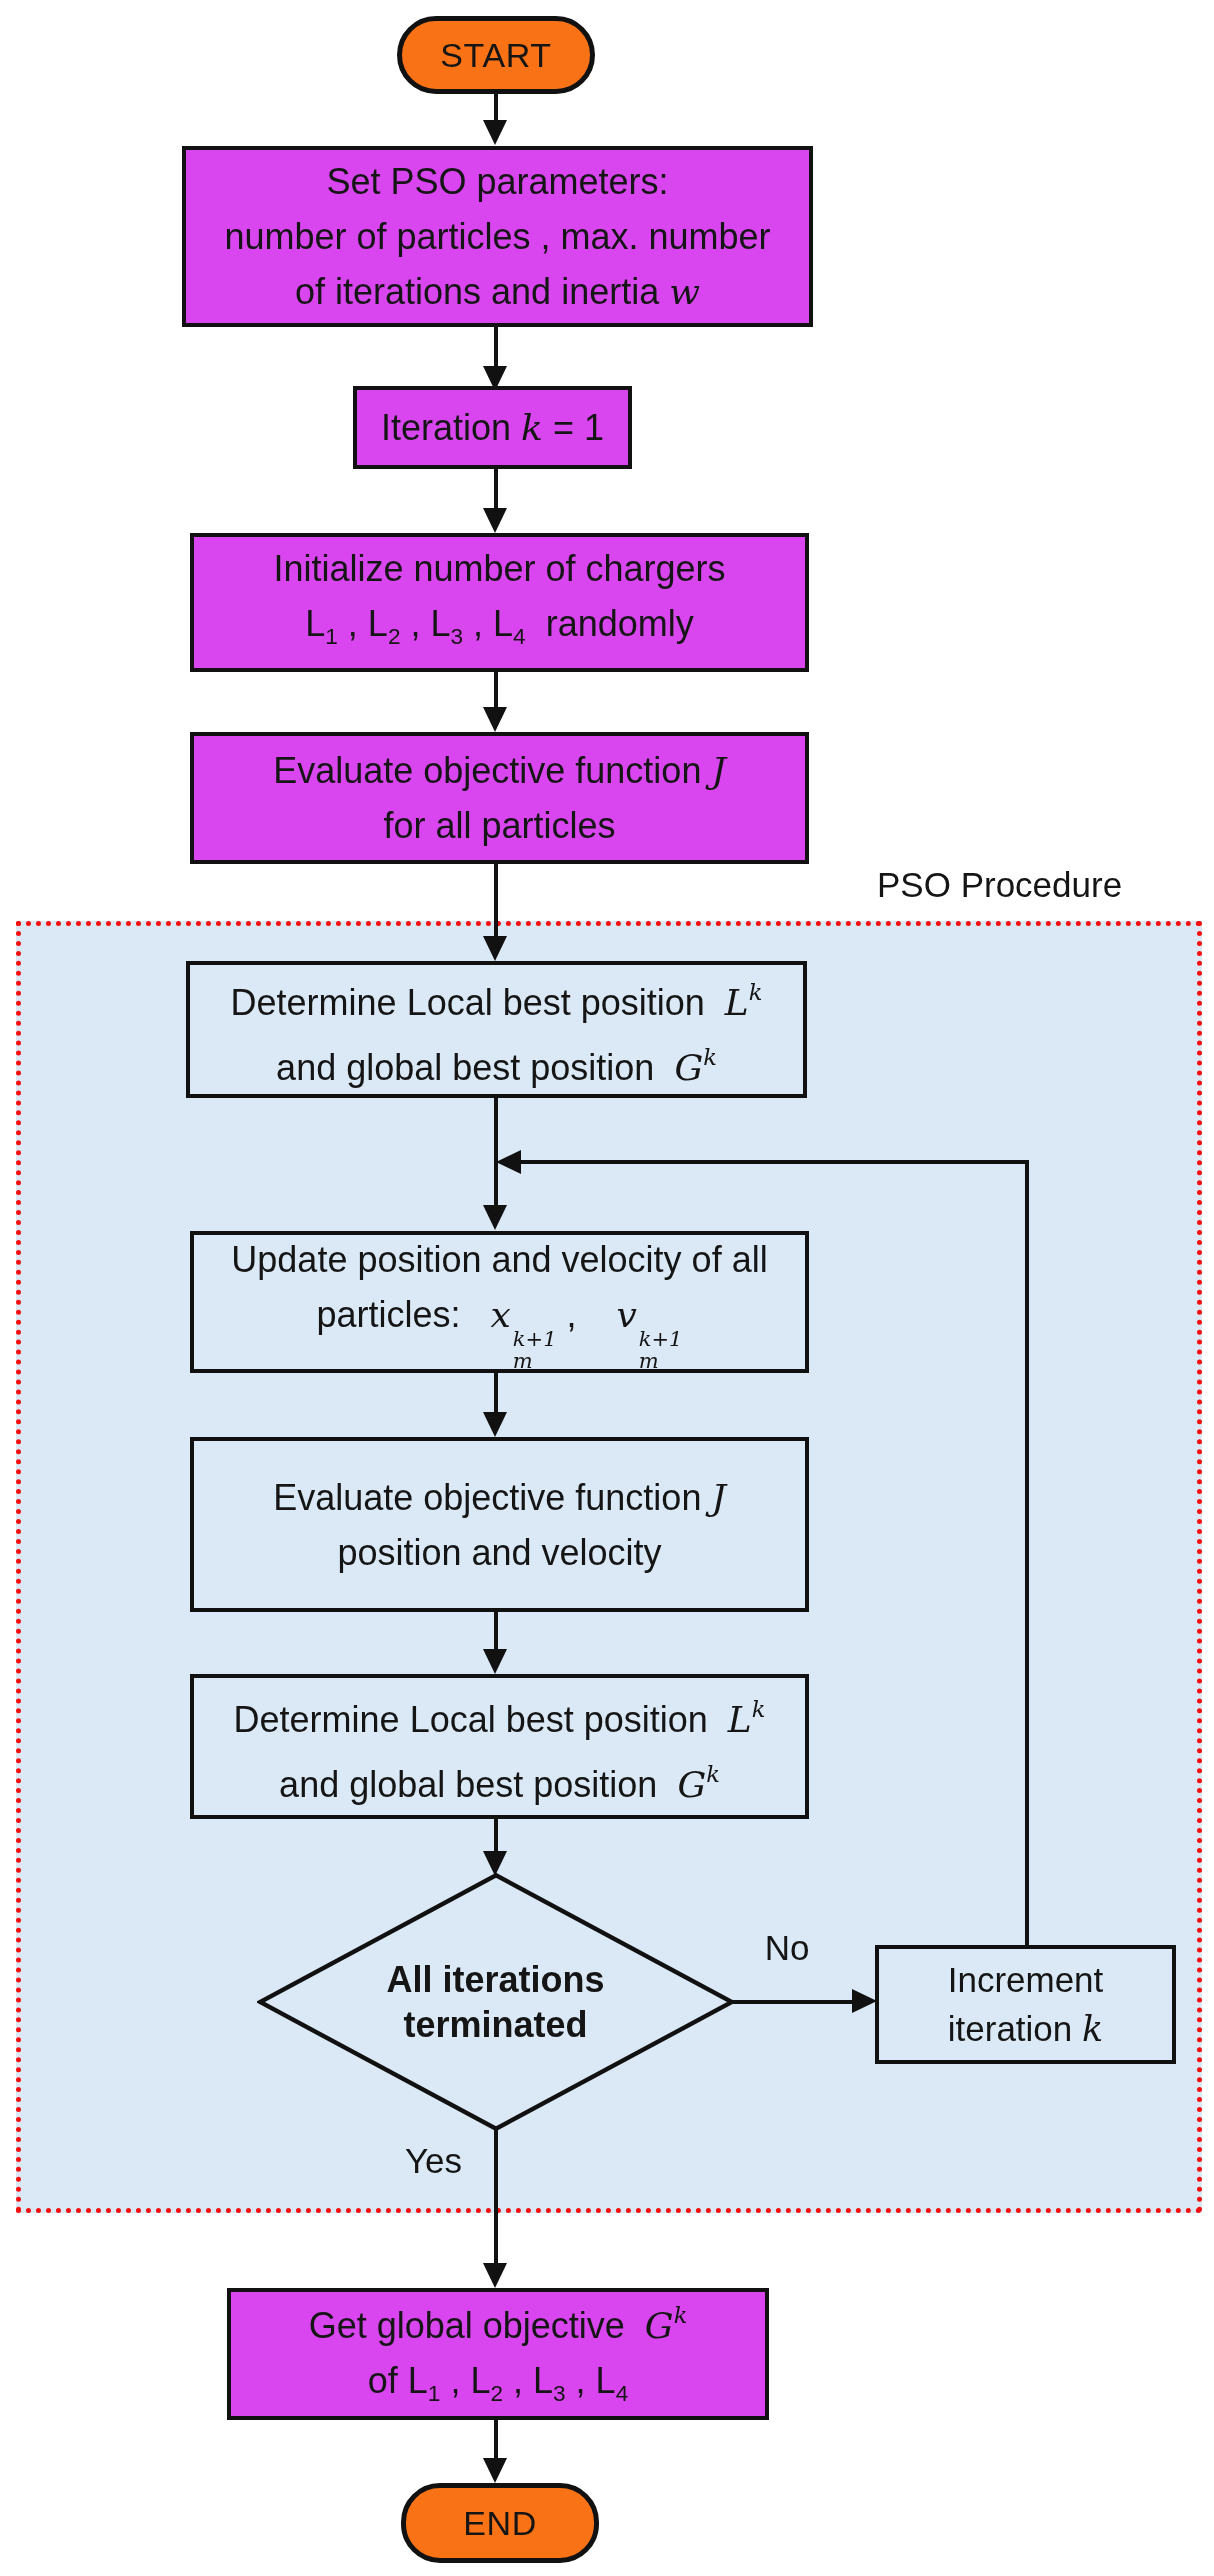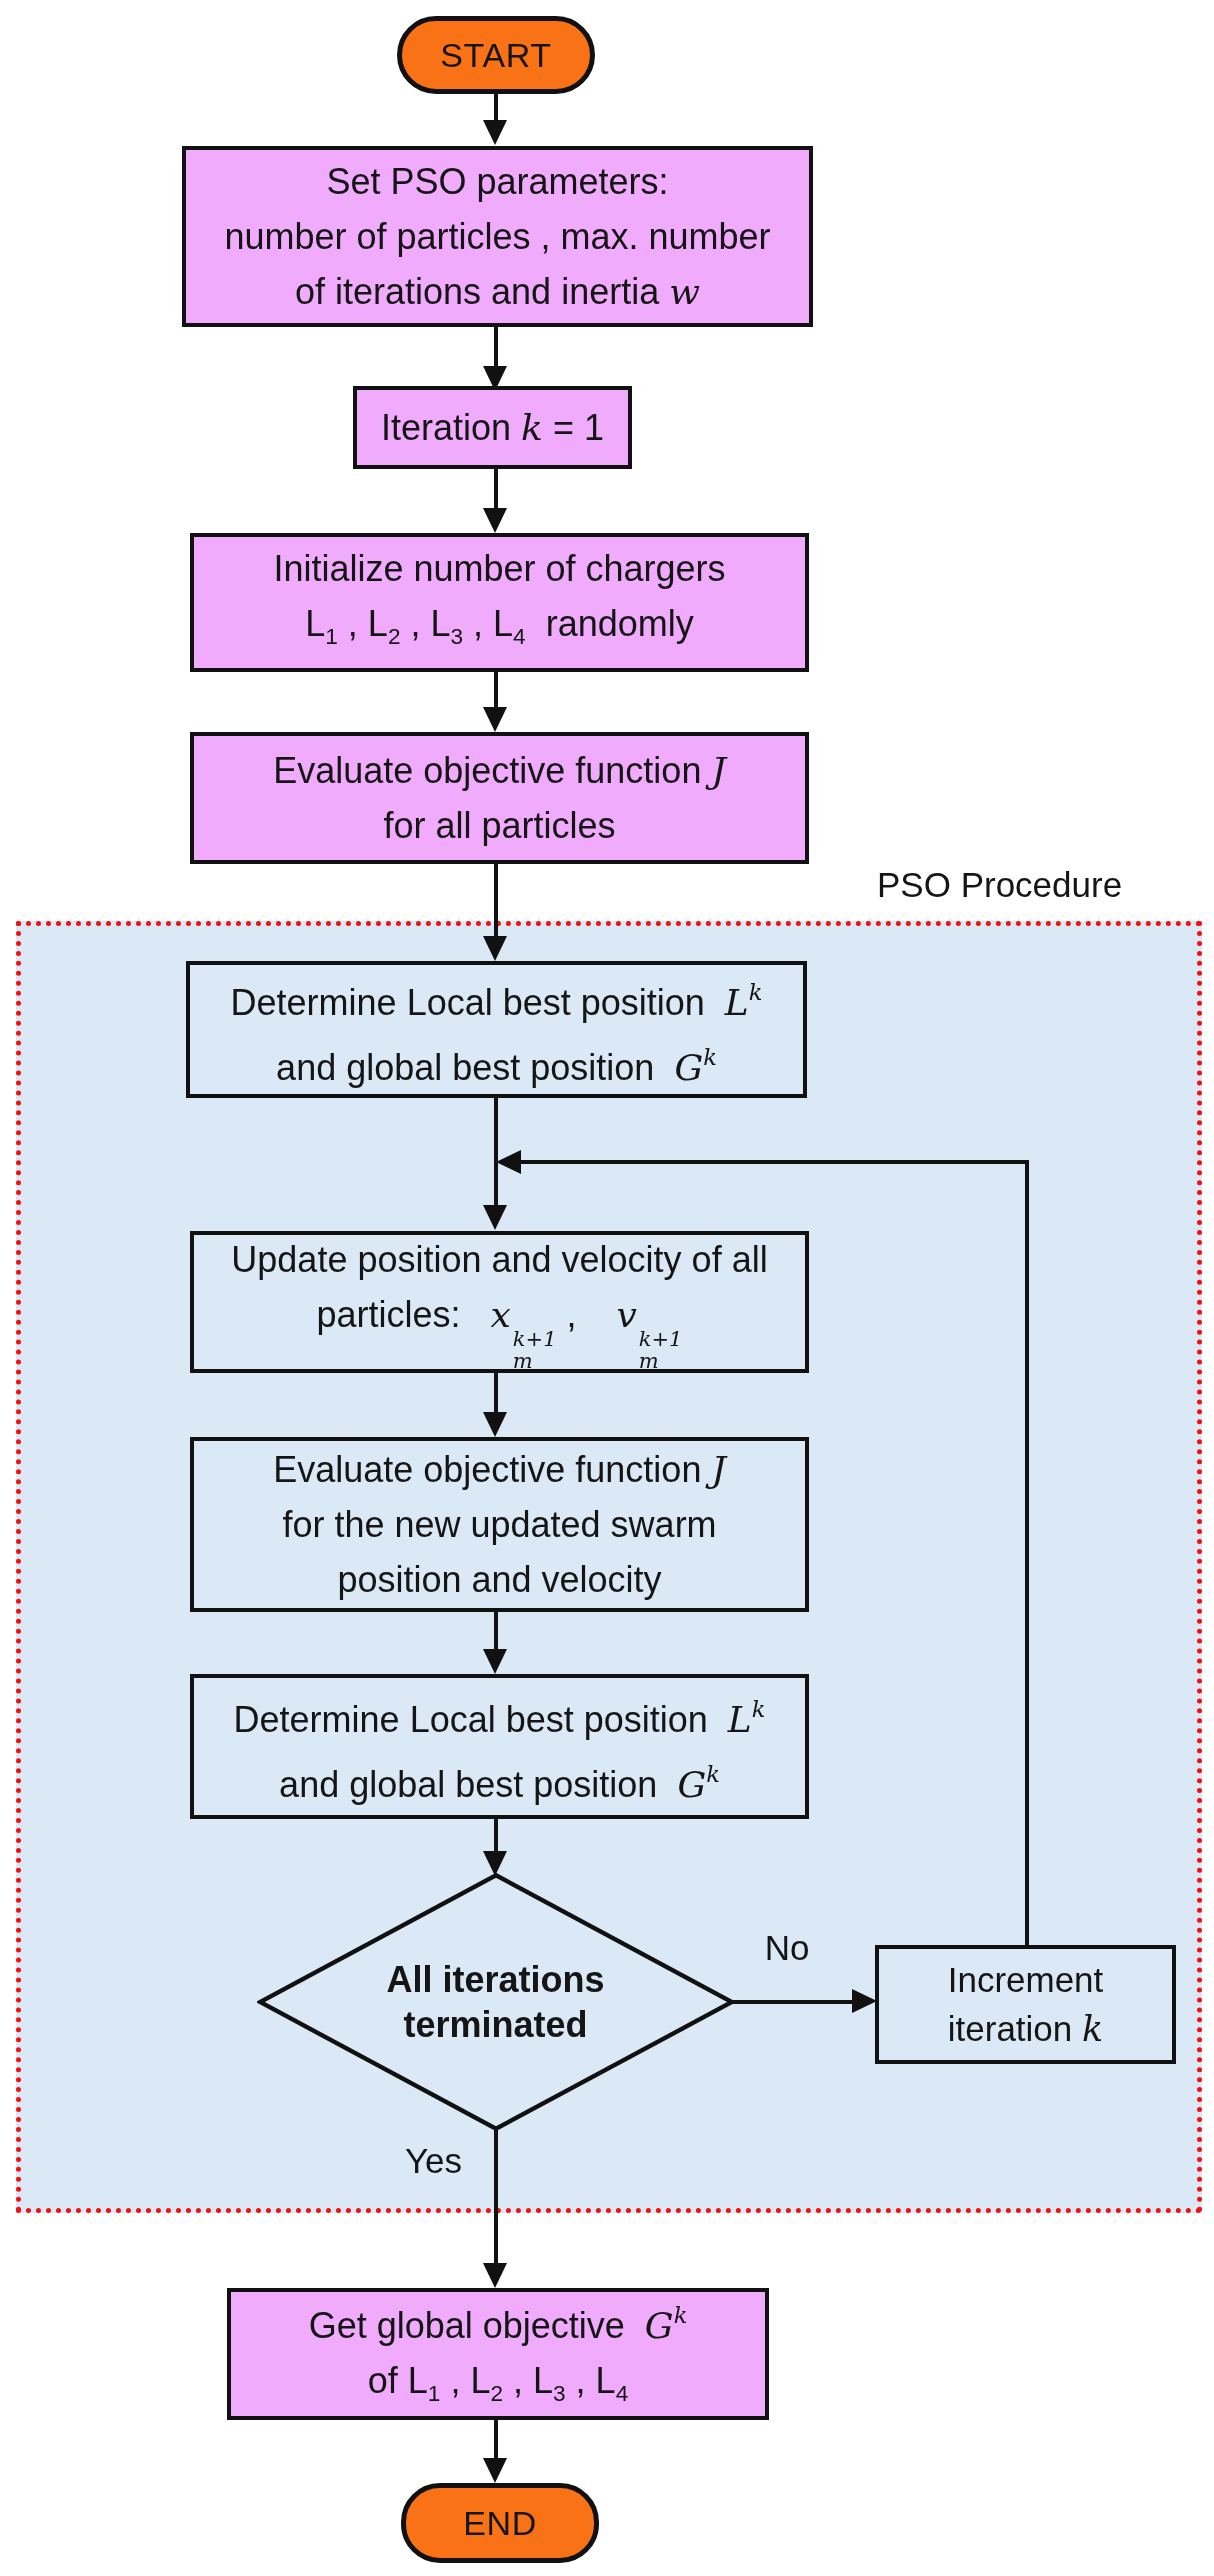--- a/index.html
+++ b/index.html
@@ -9,21 +9,21 @@
   }
   
   .region{
     position:absolute;left:15.7px;top:921px;width:1186px;height:1292px;
     box-sizing:border-box;border:5px dotted #f50f0f;background:#dae9f5;
   }
   .flabel{position:absolute;font-size:35px;white-space:pre;}
   .flabel.center{text-align:center;}
   
   .box{
-    position:absolute;box-sizing:border-box;border:4.4px solid #111111;background:#f0abfc;
+    position:absolute;box-sizing:border-box;border:4.4px solid #111111;background:#d946ef;
     display:flex;flex-direction:column;justify-content:center;align-items:center;
   }
   .box.blue{background:#dae9f5;}
   .line{font-size:36px;line-height:55px;white-space:pre;text-align:center;}
   .line.tight{line-height:49px;font-size:35px;}
   .line.dlh{line-height:45px;}
   
   .term{
     position:absolute;box-sizing:border-box;border:5px solid #111111;border-radius:39px;
     background:#f97316;display:flex;justify-content:center;align-items:center;
@@ -106,21 +106,20 @@
   <div class="box blue" style="left:190px;top:1231px;width:619px;height:142px;">
     <div class="line"><span>Update position and velocity of all</span></div>
     <div class="line"><span>particles:   </span><span class="m">x</span><span class="stk"><span>k+1</span><span>m</span></span><span> ,    </span><span class="m">v</span><span class="stk"><span>k+1</span><span>m</span></span></div>
   </div>
 
   <div class="vl" style="left:494px;top:1372px;height:41px;"></div>
   <div class="ah-d" style="left:483px;top:1412px;"></div>
 
   <div class="box blue" style="left:190px;top:1437px;width:619px;height:175px;">
     <div class="line"><span>Evaluate objective function </span><span class="m">J</span></div>
-    <div class="line"><span>for the new updated swarm</span></div>
     <div class="line"><span>position and velocity</span></div>
   </div>
 
   <div class="vl" style="left:494px;top:1611px;height:39px;"></div>
   <div class="ah-d" style="left:483px;top:1649px;"></div>
 
   <div class="box blue" style="left:190px;top:1674px;width:619px;height:145px;">
     <div class="line"><span>Determine Local best position  </span><span class="m">L</span><span class="sup">k</span></div>
     <div class="line"><span>and global best position  </span><span class="m">G</span><span class="sup">k</span></div>
   </div>

